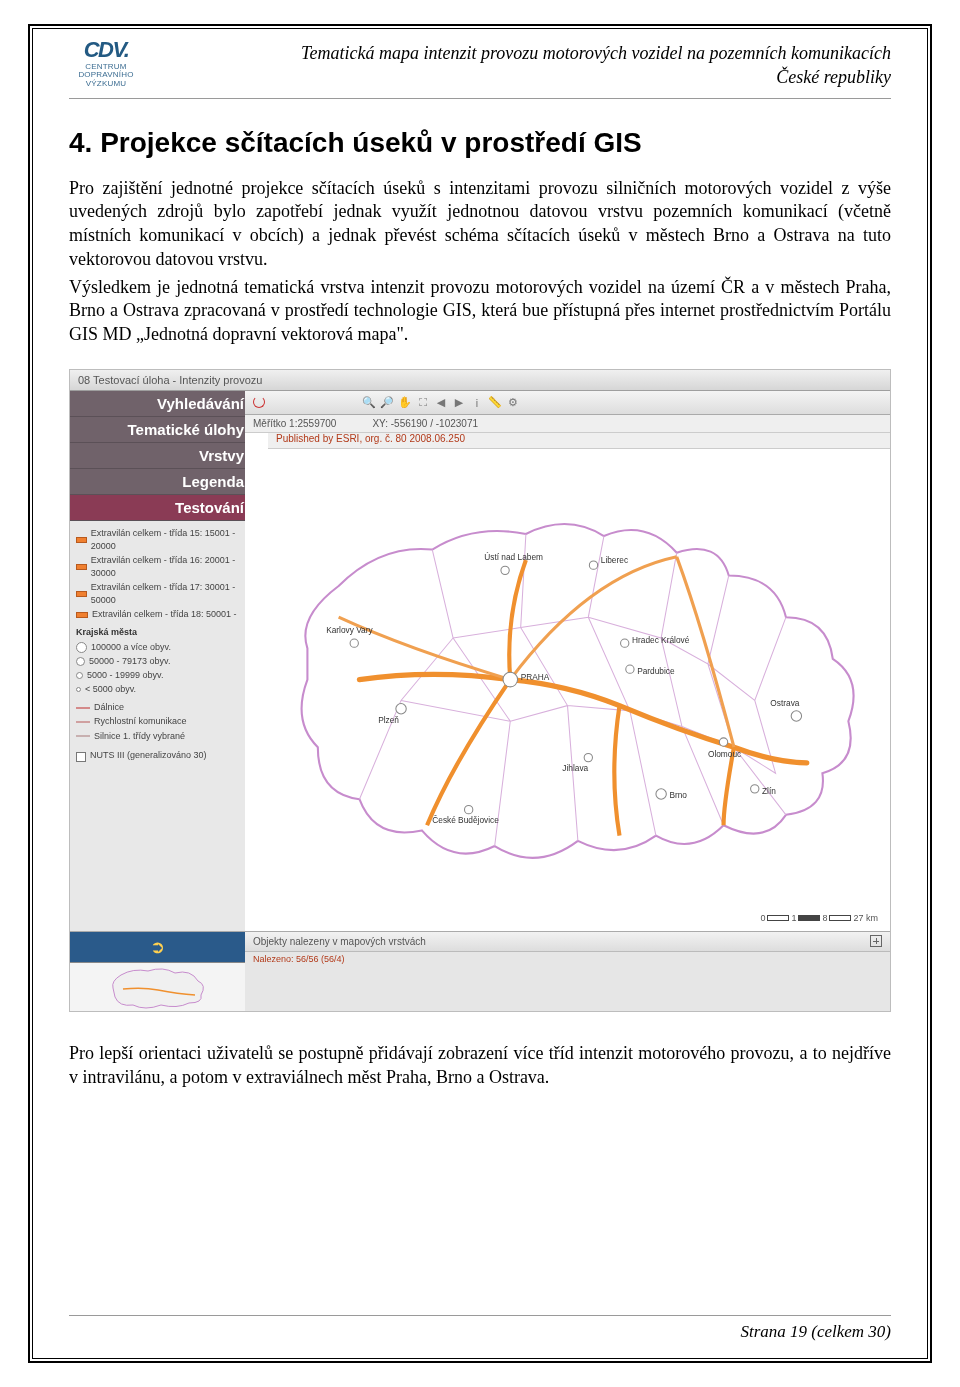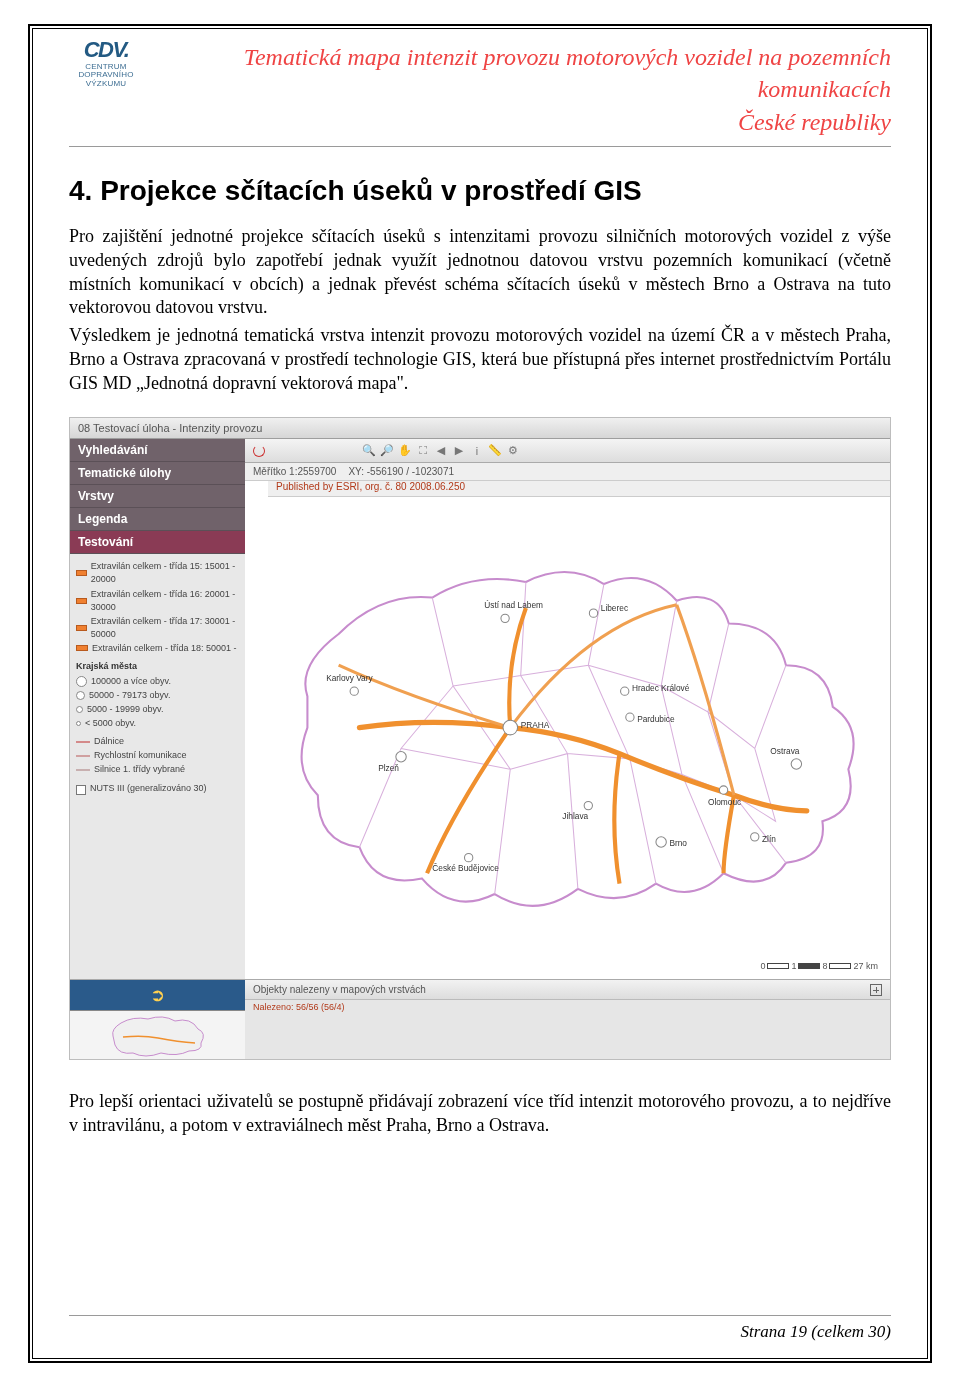--- a/index.html
+++ b/index.html
@@ -51,24 +51,24 @@
     font-size: 8px;
     line-height: 1.05;
     text-align: center;
     color: #3c6d92;
     letter-spacing: 0.2px;
   }
   .header-title-wrap {
     flex: 1;
     text-align: right;
     font-style: italic;
-    font-size: 24px;
+    font-size: 18px;
     line-height: 1.35;
     padding-top: 4px;
-    color: #ef4444;
+    color: #000000;
   }
   .section-heading {
     font-family: Arial, Helvetica, sans-serif;
     font-weight: bold;
     font-size: 28px;
     margin-top: 28px;
     margin-bottom: 18px;
   }
   .para {
     font-size: 18px;
@@ -98,25 +98,26 @@
   }
   .gis-left {
     width: 175px;
     background: #6e6266;
     display: flex;
     flex-direction: column;
     font-size: 10px;
     color: #fff;
   }
   .gis-left .nav-item {
-    padding: 4px 8px;
+    padding: 4px 1px;
     border-bottom: 1px solid #5b5057;
     background: #70626a;
     font-weight: bold;
-    font-size: 12px;
+    font-size: 15px;
+    text-align: right;
   }
   .gis-left .nav-item.active { background: #8a3b55; }
   .legend-panel {
     background: #e8e8e8;
     color: #444;
     flex: 1;
     padding: 6px 6px;
     font-size: 9px;
     line-height: 1.45;
     overflow: hidden;
@@ -168,21 +169,21 @@
   .tb-reload { border:1.5px solid #c33; border-radius:50%; width:12px; height:12px; border-top-color:transparent; }
   .gis-infobar {
     height: 18px;
     background: #efefef;
     border-bottom: 1px solid #ccc;
     display: flex;
     align-items: center;
     font-size: 10px;
     color: #555;
     padding: 0 8px;
-    gap: 12px;
+    gap: 36px;
   }
   .gis-pubbar {
     height: 16px;
     background: #efefef;
     font-size: 10px;
     color: #b23a1a;
     padding: 0 8px;
     border-bottom: 1px solid #ccc;
     margin-left: 23px;
   }

